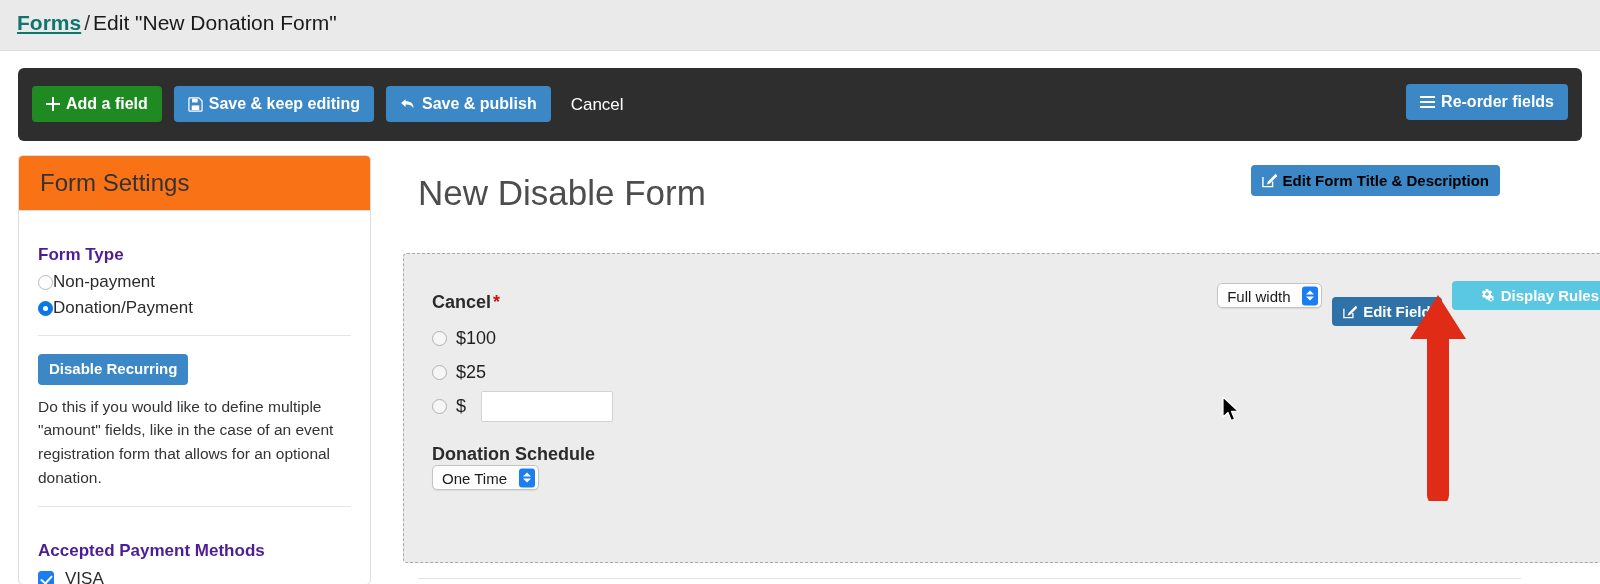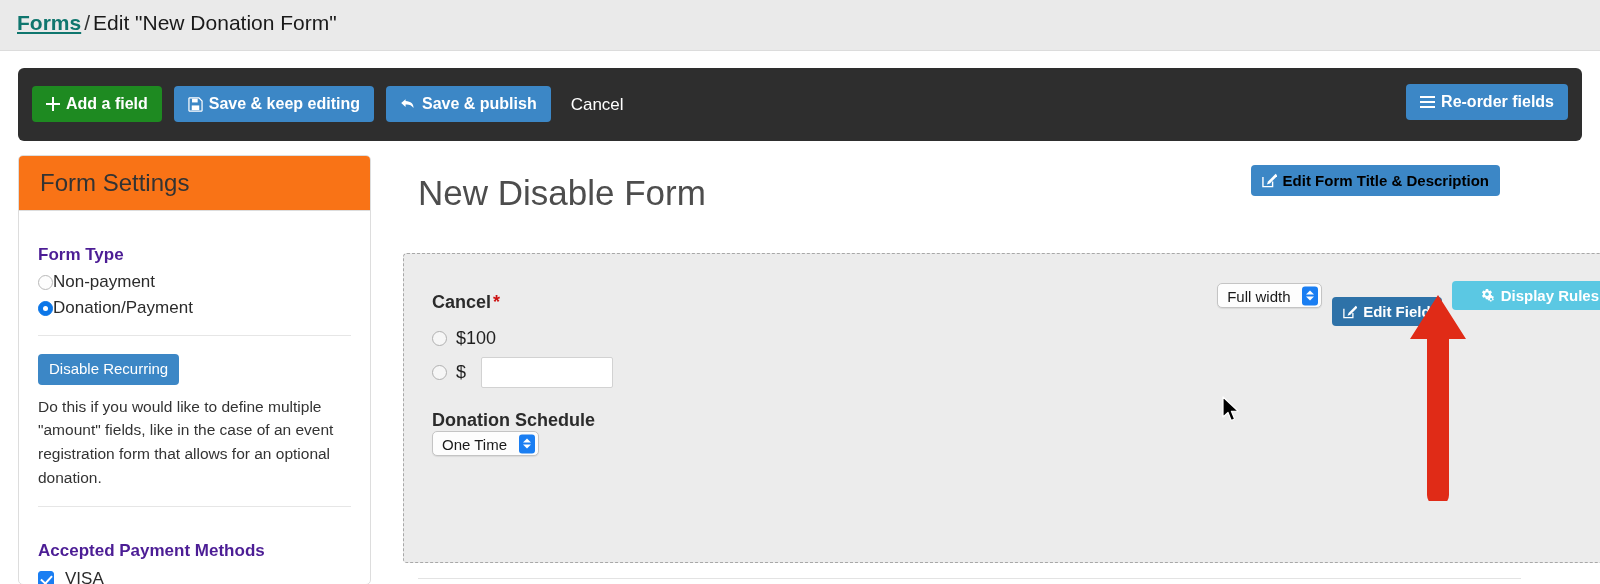--- a/index.html
+++ b/index.html
@@ -194,21 +194,21 @@
   .hr {
     border: none;
     border-top: 1px solid #e6e6e6;
     margin: 17px 0 0 0;
   }
   .sb-btn {
     display: inline-block;
     background: #3c87c6;
     color: #fff;
     font-size: 15px;
-    font-weight: normal;
+    font-weight: bold;
     border: none;
     border-radius: 4px;
     padding: 7px 11px;
     margin-top: 18px;
     cursor: pointer;
     line-height: 1.1;
     font-family: "Liberation Sans", sans-serif;
   }
   .sb-help {
     font-size: 15.5px;
@@ -575,20 +575,24 @@
         <div class="field-label">
           <span>Cancel</span><span class="req">*</span>
         </div>
 
         <div class="opt-row">
           <span class="radio-lg"></span>
           <span>$100</span>
         </div>
         <div class="opt-row">
           <span class="radio-lg"></span>
+          <span>$25</span>
+        </div>
+        <div class="opt-row">
+          <span class="radio-lg"></span>
           <span>$</span>
           <input class="amount-input" type="text" placeholder="" style="">
         </div>
 
         <div class="sched-label">Donation Schedule</div>
 
         <span class="select-wrap">
           <select class="select-native">
             <option>One Time</option>
           </select>

